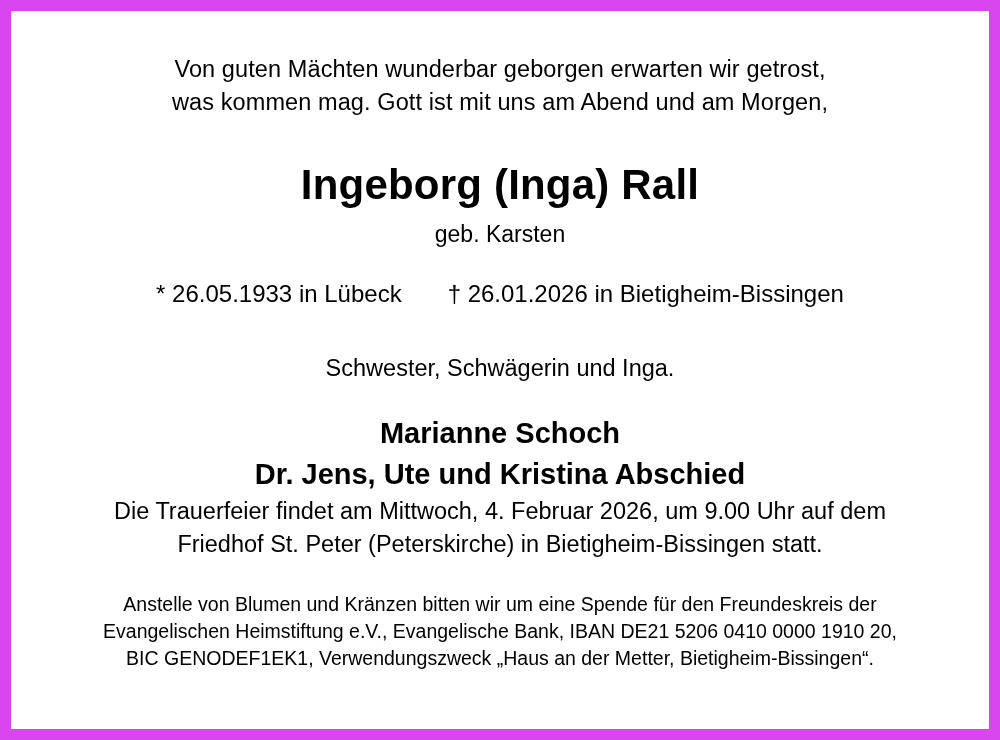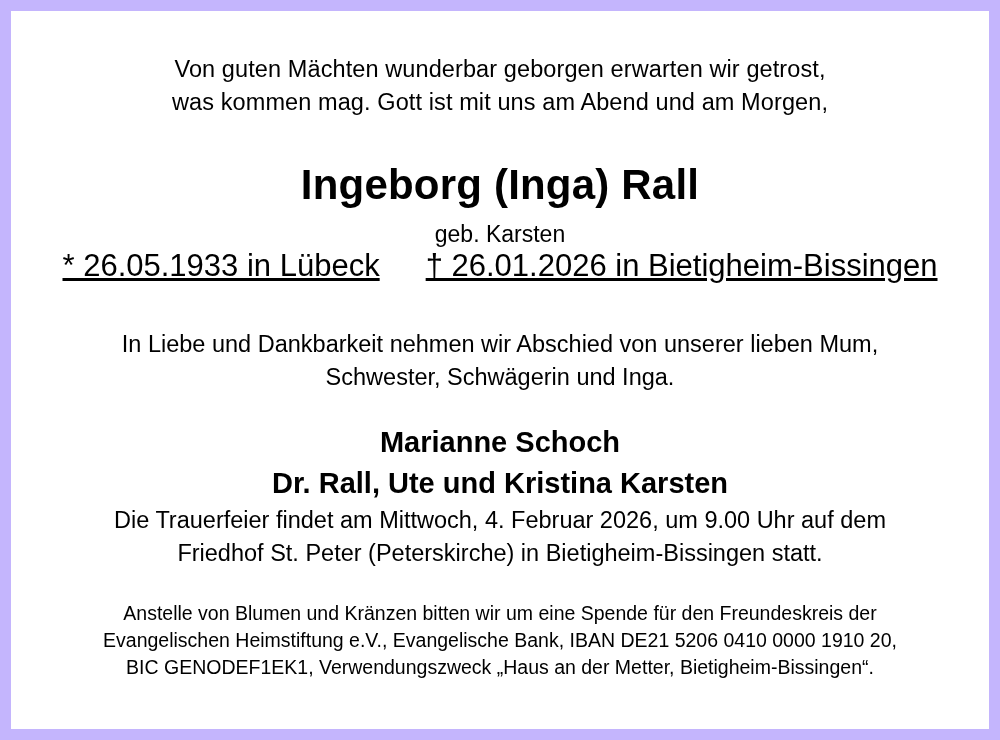--- a/index.html
+++ b/index.html
@@ -11,21 +11,21 @@
     width: 1000px;
     height: 740px;
     font-family: "Liberation Sans", sans-serif;
     color: #000000;
     overflow: hidden;
   }
   .obituary {
     box-sizing: border-box;
     width: 1000px;
     height: 740px;
-    border: 11px solid #c4b5fd;
+    border: 11px solid #d946ef;
     background: #ffffff;
     padding: 28px 40px 0 40px;
     text-align: center;
   }
   .verse {
     font-size: 23.5px;
     line-height: 1.40;
     margin-top: 14px;
     letter-spacing: 0.1px;
   }
@@ -42,24 +42,23 @@
     letter-spacing: 0.2px;
     margin-top: 44px;
     line-height: 1.05;
   }
   .birth-name {
     font-size: 23px;
     font-weight: normal;
     margin-top: 14px;
   }
   .dates {
-    font-size: 31px;
-    margin-top: 0;
+    font-size: 24px;
+    margin-top: 32px;
     white-space: pre;
-    text-decoration: underline;
   }
   .dates .gap {
     display: inline-block;
     width: 46px;
   }
   .tribute {
     font-size: 23.5px;
     line-height: 1.40;
     margin-top: 44px;
   }
@@ -101,27 +100,26 @@
     <span class="verse-line">was kommen mag. Gott ist mit uns am Abend und am Morgen,</span>
   </div>
 
   <div class="name">Ingeborg (Inga) Rall</div>
 
   <div class="birth-name">geb. Karsten</div>
 
   <div class="dates"><span>* 26.05.1933 in Lübeck</span><span class="gap"></span><span>† 26.01.2026 in Bietigheim-Bissingen</span></div>
 
   <div class="tribute">
-    <span class="tribute-line">In Liebe und Dankbarkeit nehmen wir Abschied von unserer lieben Mum,</span>
     <span class="tribute-line">Schwester, Schwägerin und Inga.</span>
   </div>
 
   <div class="family">
     <span class="family-line">Marianne Schoch</span>
-    <span class="family-line">Dr. Rall, Ute und Kristina Karsten</span>
+    <span class="family-line">Dr. Jens, Ute und Kristina Abschied</span>
   </div>
 
   <div class="ceremony">
     <span class="ceremony-line">Die Trauerfeier findet am Mittwoch, 4. Februar 2026, um 9.00 Uhr auf dem</span>
     <span class="ceremony-line">Friedhof St. Peter (Peterskirche) in Bietigheim-Bissingen statt.</span>
   </div>
 
   <div class="donation">
     <span class="donation-line">Anstelle von Blumen und Kränzen bitten wir um eine Spende für den Freundeskreis der</span>
     <span class="donation-line">Evangelischen Heimstiftung e.V., Evangelische Bank, IBAN DE21 5206 0410 0000 1910 20,</span>

